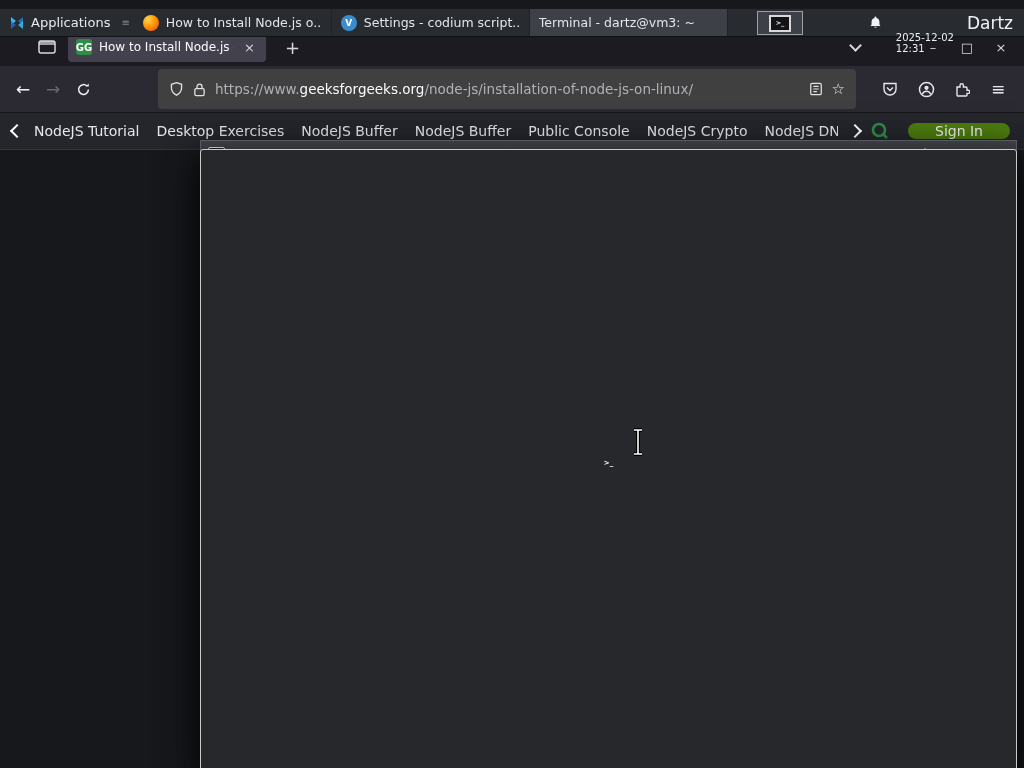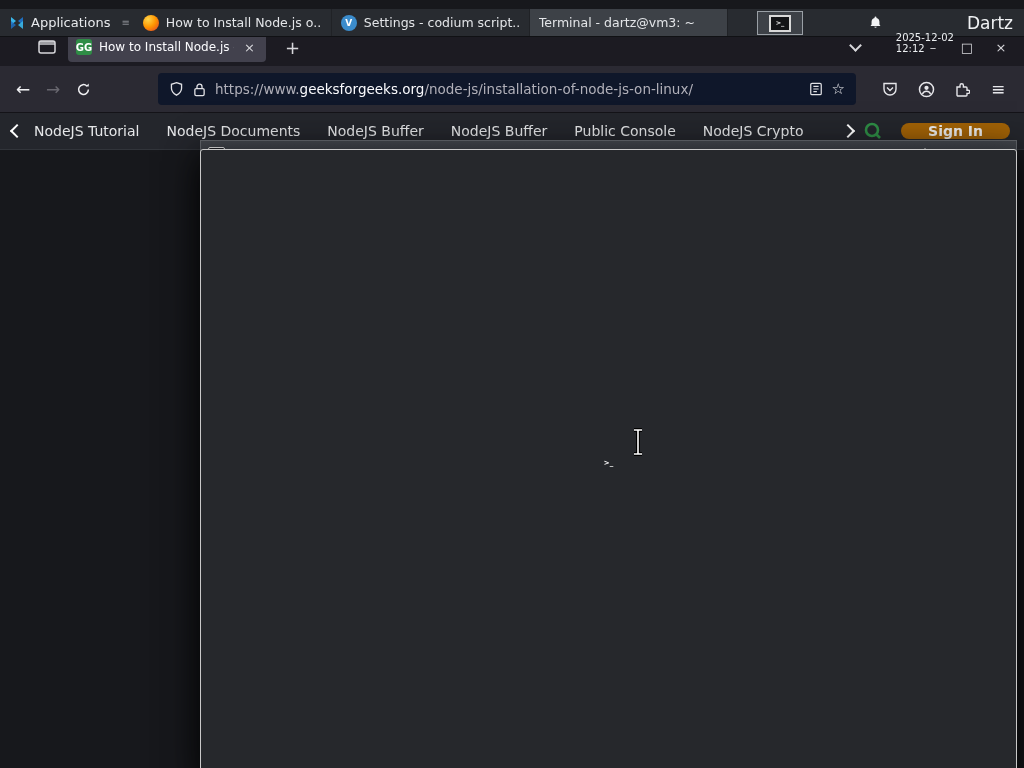--- a/index.html
+++ b/index.html
@@ -44,36 +44,36 @@
   .tbtn.listtabs{margin-right:44px;}
   .chev{display:inline-block;width:7px;height:7px;border-right:2px solid currentColor;border-bottom:2px solid currentColor;}
   .chev.down{transform:rotate(45deg);margin-top:-3px;}
   .chev.big{width:8px;height:8px;border-width:2.5px;}
   .chev.left{transform:rotate(135deg);}
   .chev.right{transform:rotate(-45deg);}
 
   .toolbar{height:46px;background:#2b2a33;display:flex;align-items:center;padding:0 8px;flex:none;border-bottom:1px solid #141318;}
   .nav-btn{width:30px;height:30px;display:flex;align-items:center;justify-content:center;font-size:17px;color:#f0f0f3;flex:none;}
   .nav-btn.disabled{color:#68676f;}
-  .urlbar{flex:1;height:32px;background:#0f172a;border-radius:4px;margin-left:60px;margin-right:16px;
+  .urlbar{flex:1;height:40px;background:#404040;border-radius:4px;margin-left:60px;margin-right:16px;
           display:flex;align-items:center;padding:0 11px;gap:9px;min-width:0;}
   .url-text{font-size:13.5px;white-space:nowrap;overflow:hidden;min-width:0;}
   .u-dim{color:#b1b0b9;} .u-bright{color:#fbfbfe;}
   .url-spacer{flex:1;}
   .ticon{width:28px;height:28px;display:flex;align-items:center;justify-content:center;color:#e6e6ea;flex:none;margin:0 4px;}
   .glyph15{font-size:15px;color:#e6e6ea;} .glyph17{font-size:17px;color:#e6e6ea;}
 
   .page{flex:1;background:#17181c;display:flex;flex-direction:column;min-height:0;}
   .site-nav{height:36px;background:#24262c;display:flex;align-items:center;padding:0 12px;color:#e6e7e9;
             font-size:14px;flex:none;border-bottom:1px solid #31343a;}
-  .nav-items{display:flex;align-items:center;gap:27px;white-space:nowrap;overflow:hidden;flex:1;margin:8px 12px;}
+  .nav-items{display:flex;align-items:center;gap:17px;white-space:nowrap;overflow:hidden;flex:1;margin:8px 12px;}
   .nav-item{color:#e6e7e9;}
   .navchev{color:#fff;display:inline-flex;flex:none;}
   .search-btn{margin:0 18px 0 10px;flex:none;display:flex;}
-  .signin{background:#a16207;border-radius:17px;padding:0 27px;font-size:14px;color:#ececec;margin-right:2px;flex:none;font-weight:bold;}
+  .signin{background:#4d7c0f;border-radius:17px;padding:0 27px;font-size:14px;color:#ececec;margin-right:2px;flex:none;}
 
   
   .terminal{position:absolute;left:200px;top:140px;width:817px;height:628px;background:#000;z-index:40;
             border:1px solid #5c5f64;box-sizing:border-box;box-shadow:0 12px 34px rgba(0,0,0,.6);
             display:flex;flex-direction:column;}
   .t-titlebar{height:26px;background:linear-gradient(#3e4147,#2f3237);display:flex;align-items:center;
               padding:0 7px;flex:none;}
   .t-app-icon{width:17px;height:15px;border:1px solid #d0d0d0;border-radius:2px;background:#1b1c20;color:#fff;
               font-size:6.5px;font-weight:bold;display:flex;align-items:center;justify-content:center;box-sizing:border-box;}
   .t-title{flex:1;text-align:center;font-size:13px;font-weight:bold;color:#f2f3f5;white-space:nowrap;overflow:hidden;}
@@ -128,21 +128,21 @@
     <div class="ws-box">
       <span class="ws-inner">&gt;_</span>
     </div>
     <div class="panel-right">
       <svg width="15" height="15" viewBox="0 0 16 16">
         <path d="M8 1.5a1 1 0 0 1 1 1v.6c2 .45 3.2 2 3.2 4.1v2.9l1.1 1.6H2.7l1.1-1.6V7.2c0-2.1 1.2-3.65 3.2-4.1v-.6a1 1 0 0 1 1-1z" fill="#f2f3f5"></path>
         <path d="M6.6 12.6a1.5 1.5 0 0 0 2.8 0z" fill="#f2f3f5"></path>
       </svg>
       <div class="clock">
         <div>2025-12-02</div>
-        <div>12:12</div>
+        <div>12:31</div>
       </div>
       <span class="user">Dartz</span>
     </div>
   </div>
 
   <div class="browser">
 
     <div class="tabbar">
       <div class="fxview">
         <svg width="18" height="16" viewBox="0 0 18 16">
@@ -212,21 +212,21 @@
       <span class="ticon glyph17">≡</span>
     </div>
 
     <div class="page">
       <div class="site-nav">
         <span class="navchev">
             <span class="chev big left"></span>
           </span>
         <div class="nav-items">
             <span class="nav-item">NodeJS Tutorial</span>
-            <span class="nav-item">NodeJS Documents</span>
+            <span class="nav-item">Desktop Exercises</span>
             <span class="nav-item">NodeJS Buffer</span>
             <span class="nav-item">NodeJS Buffer</span>
             <span class="nav-item">Public Console</span>
             <span class="nav-item">NodeJS Crypto</span>
             <span class="nav-item">NodeJS DNS</span>
           </div>
         <span class="navchev">
             <span class="chev big right"></span>
           </span>
         <span class="search-btn">

